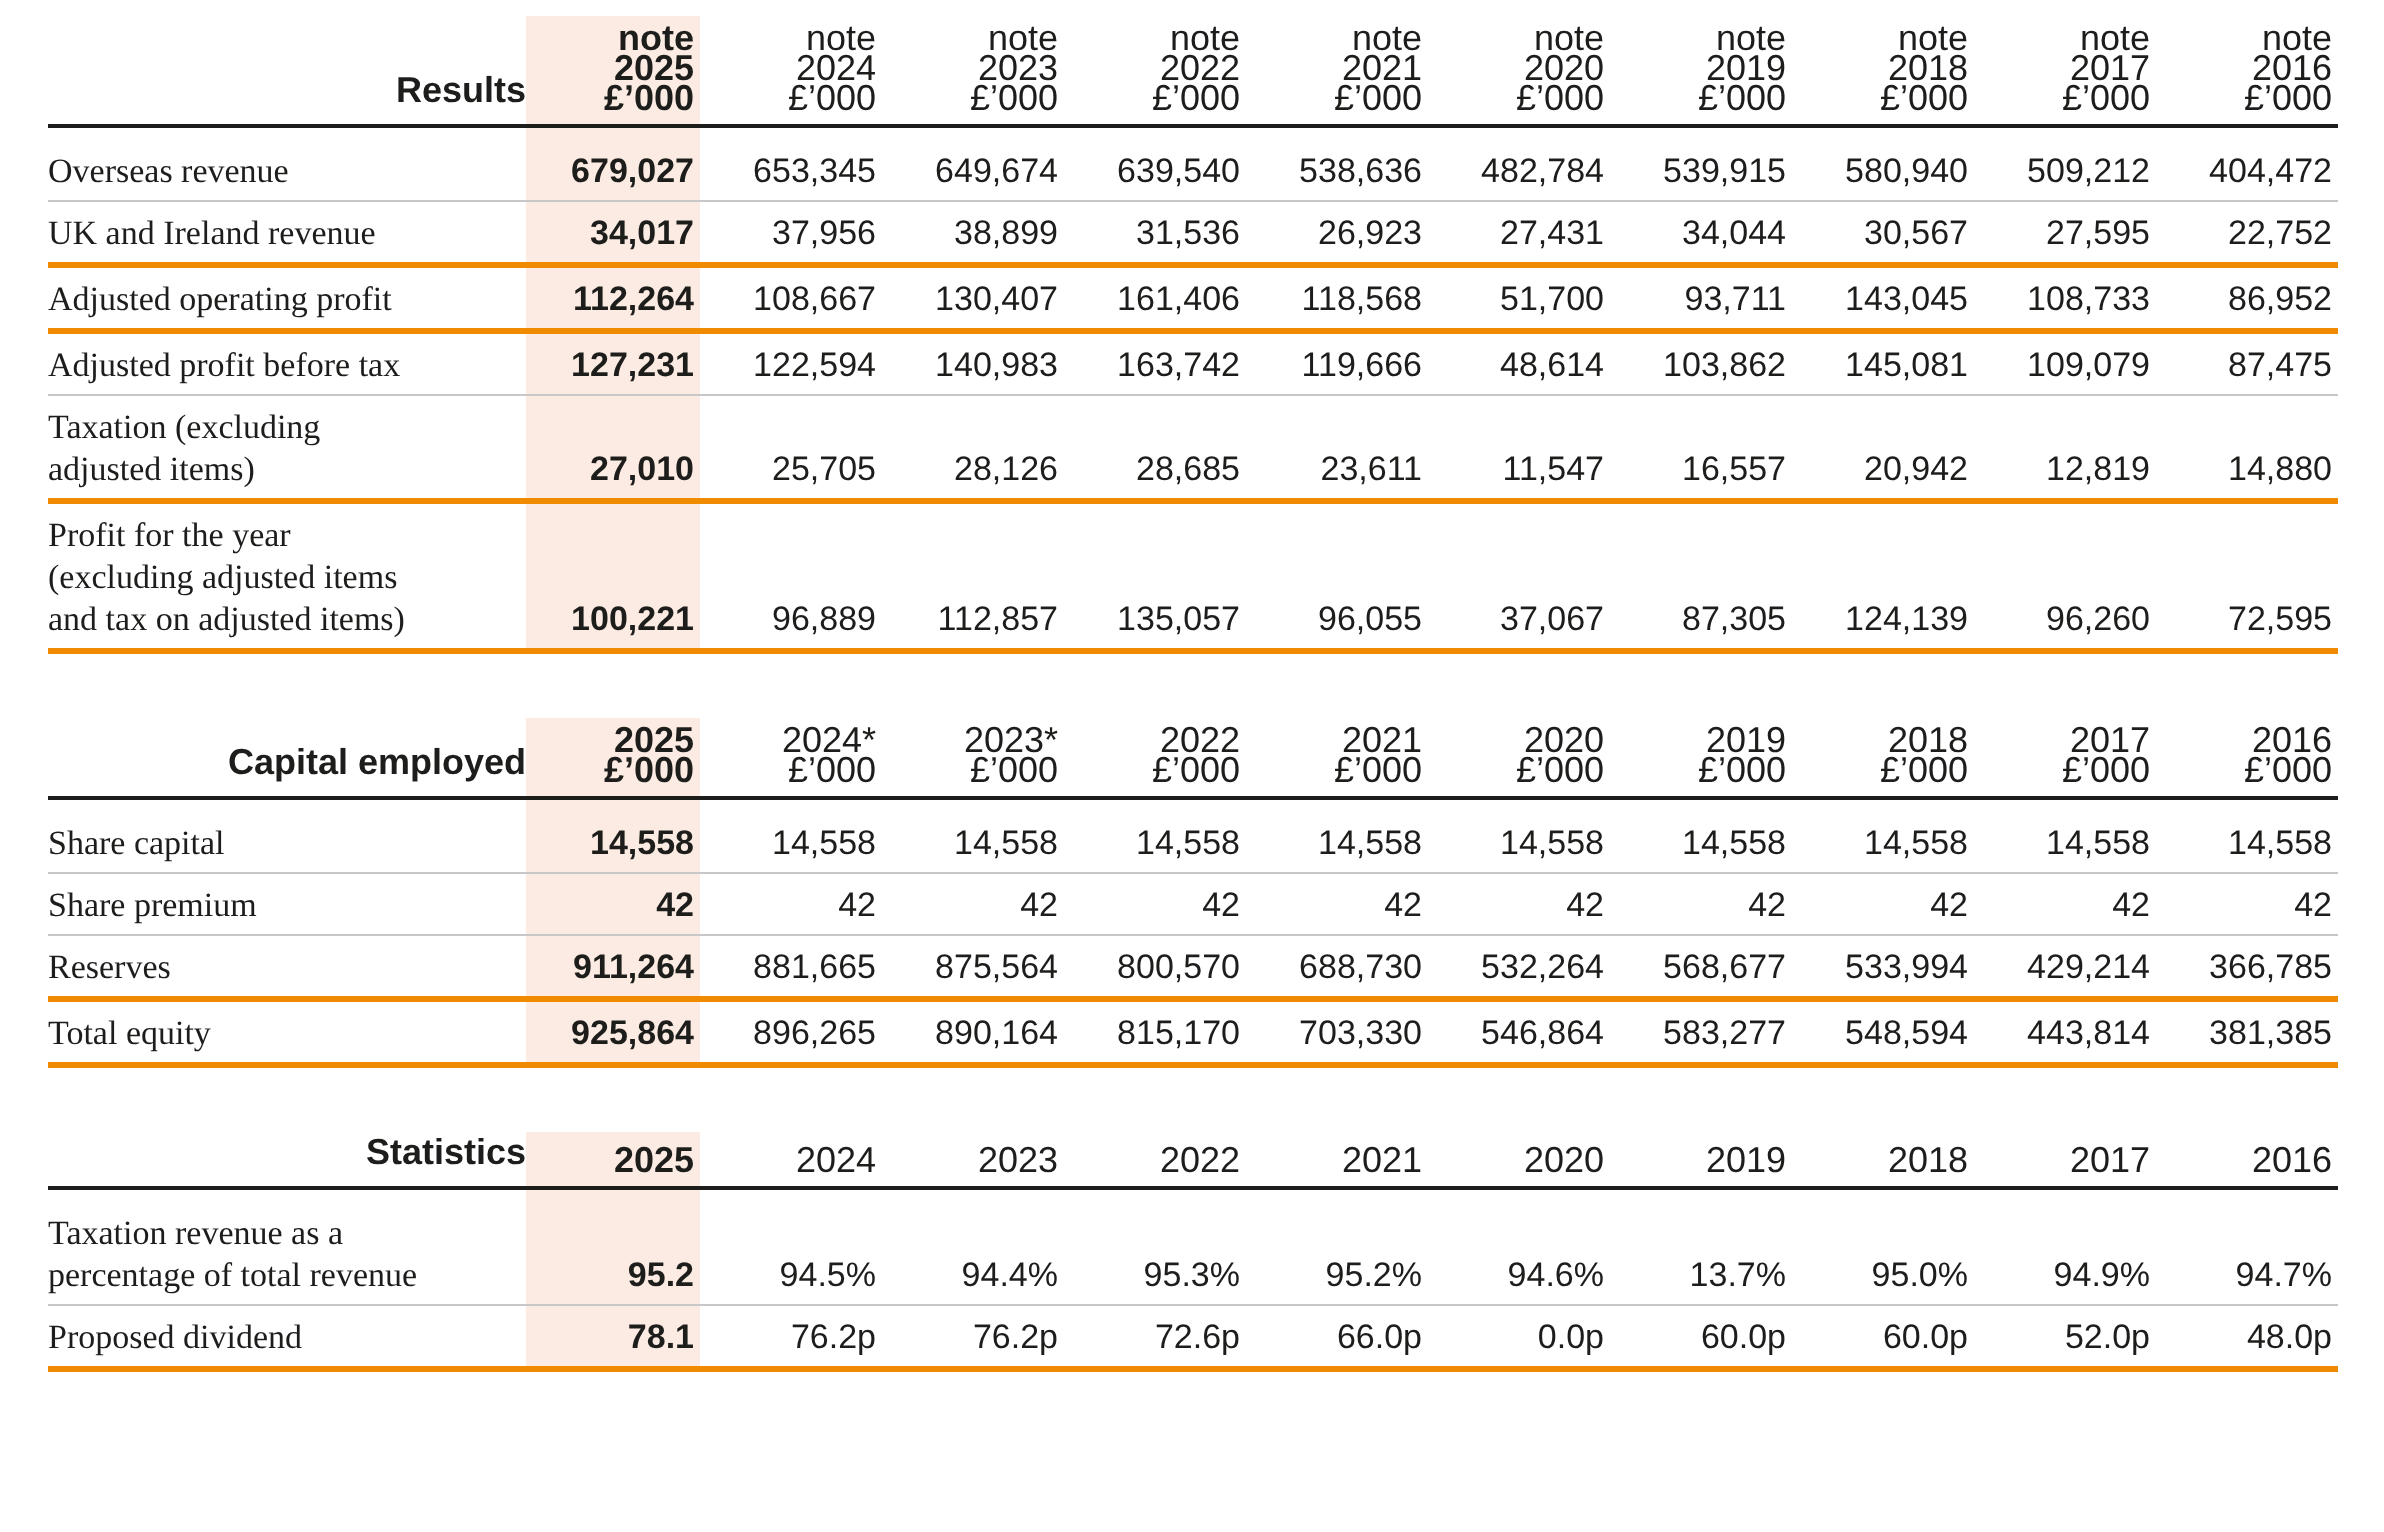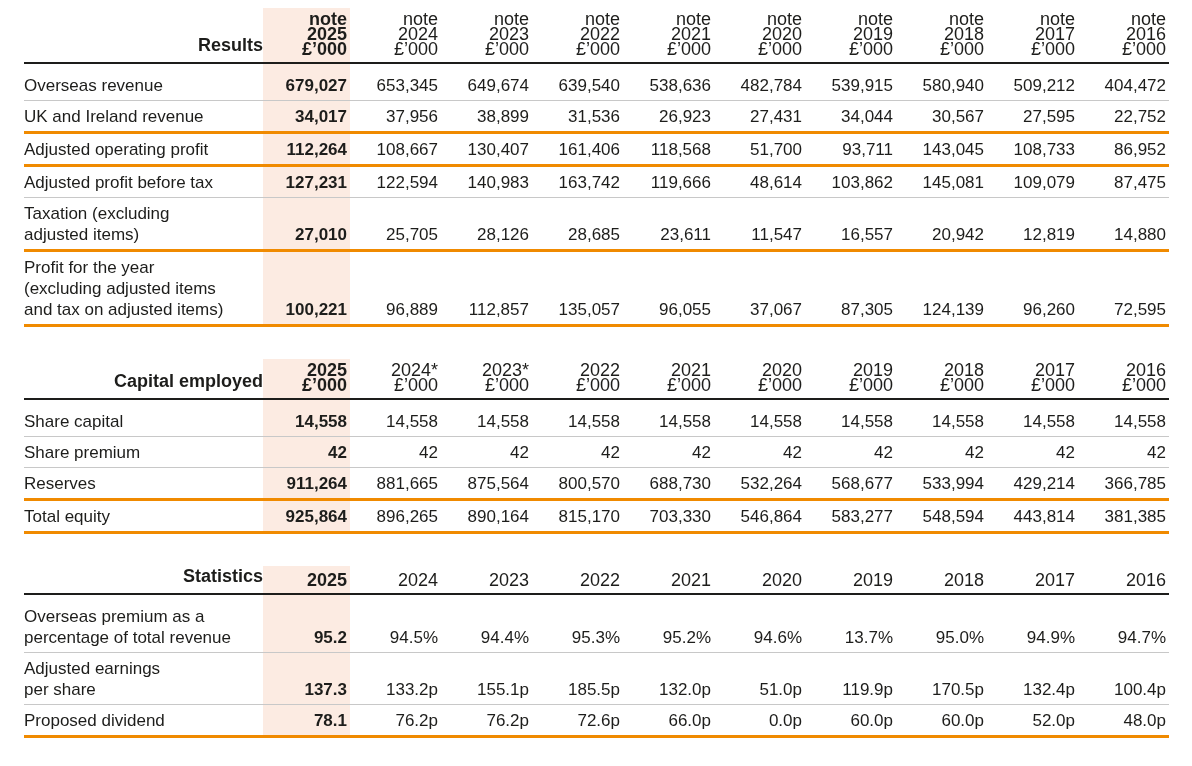--- a/index.html
+++ b/index.html
@@ -30,20 +30,21 @@
     line-height: 20px;
     padding: 5px 3px 4px 0;
     white-space: nowrap;
     font-weight: 400;
   }
   .label {
     text-align: left;
     font-size: 17px;
     line-height: 21px;
     padding: 5px 0 4px 0;
+    font-family: Liberation Serif, serif;
   }
   thead th.num {
     font-size: 18px;
     line-height: 15px;
     padding-top: 4px;
     padding-bottom: 5px;
   }
   th.title-cell {
     text-align: right;
     font-size: 18px;
@@ -398,50 +399,34 @@
               <div>2017</div>
             </th>
             <th class="num header">
               <div>2016</div>
             </th>
           </tr>
         </thead>
         <tbody>
           <tr class="rule-thin">
             <td class="label">
-              <div>Overseas premium as a</div>
+              <div>Taxation revenue as a</div>
               <div>percentage of total revenue</div>
             </td>
             <td class="num hl hl-bold">95.2</td>
             <td class="num">94.5%</td>
             <td class="num">94.4%</td>
             <td class="num">95.3%</td>
             <td class="num">95.2%</td>
             <td class="num">94.6%</td>
             <td class="num">13.7%</td>
             <td class="num">95.0%</td>
             <td class="num">94.9%</td>
             <td class="num">94.7%</td>
           </tr>
-          <tr class="rule-thin">
-            <td class="label">
-              <div>Adjusted earnings</div>
-              <div>per share</div>
-            </td>
-            <td class="num hl hl-bold">137.3</td>
-            <td class="num">133.2p</td>
-            <td class="num">155.1p</td>
-            <td class="num">185.5p</td>
-            <td class="num">132.0p</td>
-            <td class="num">51.0p</td>
-            <td class="num">119.9p</td>
-            <td class="num">170.5p</td>
-            <td class="num">132.4p</td>
-            <td class="num">100.4p</td>
-          </tr>
           <tr class="rule-orange">
             <td class="label">
               <div>Proposed dividend</div>
             </td>
             <td class="num hl hl-bold">78.1</td>
             <td class="num">76.2p</td>
             <td class="num">76.2p</td>
             <td class="num">72.6p</td>
             <td class="num">66.0p</td>
             <td class="num">0.0p</td>

